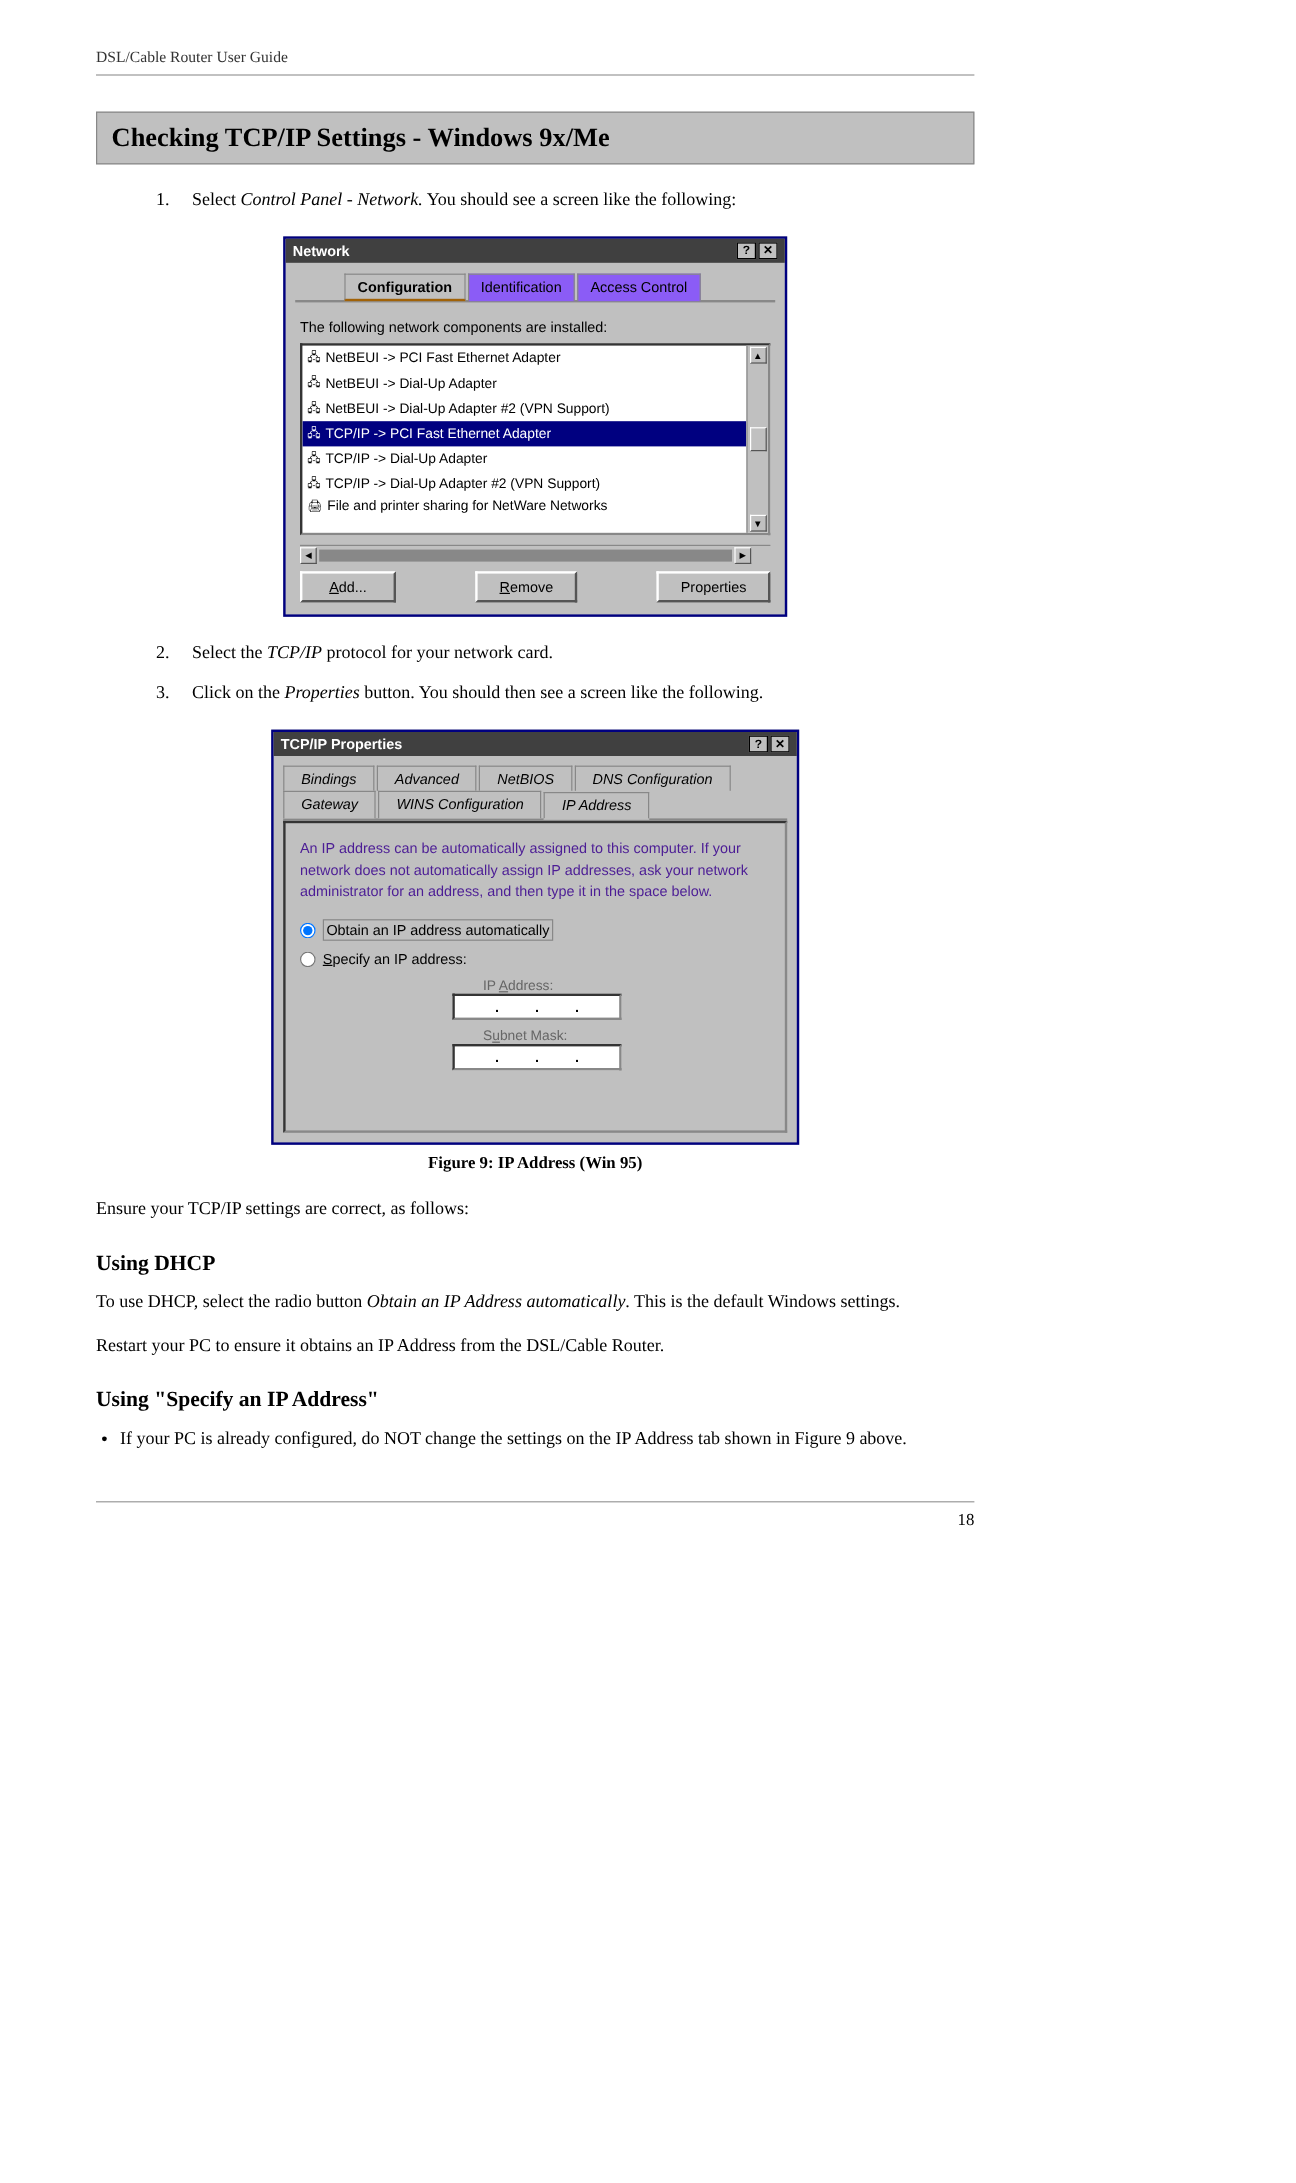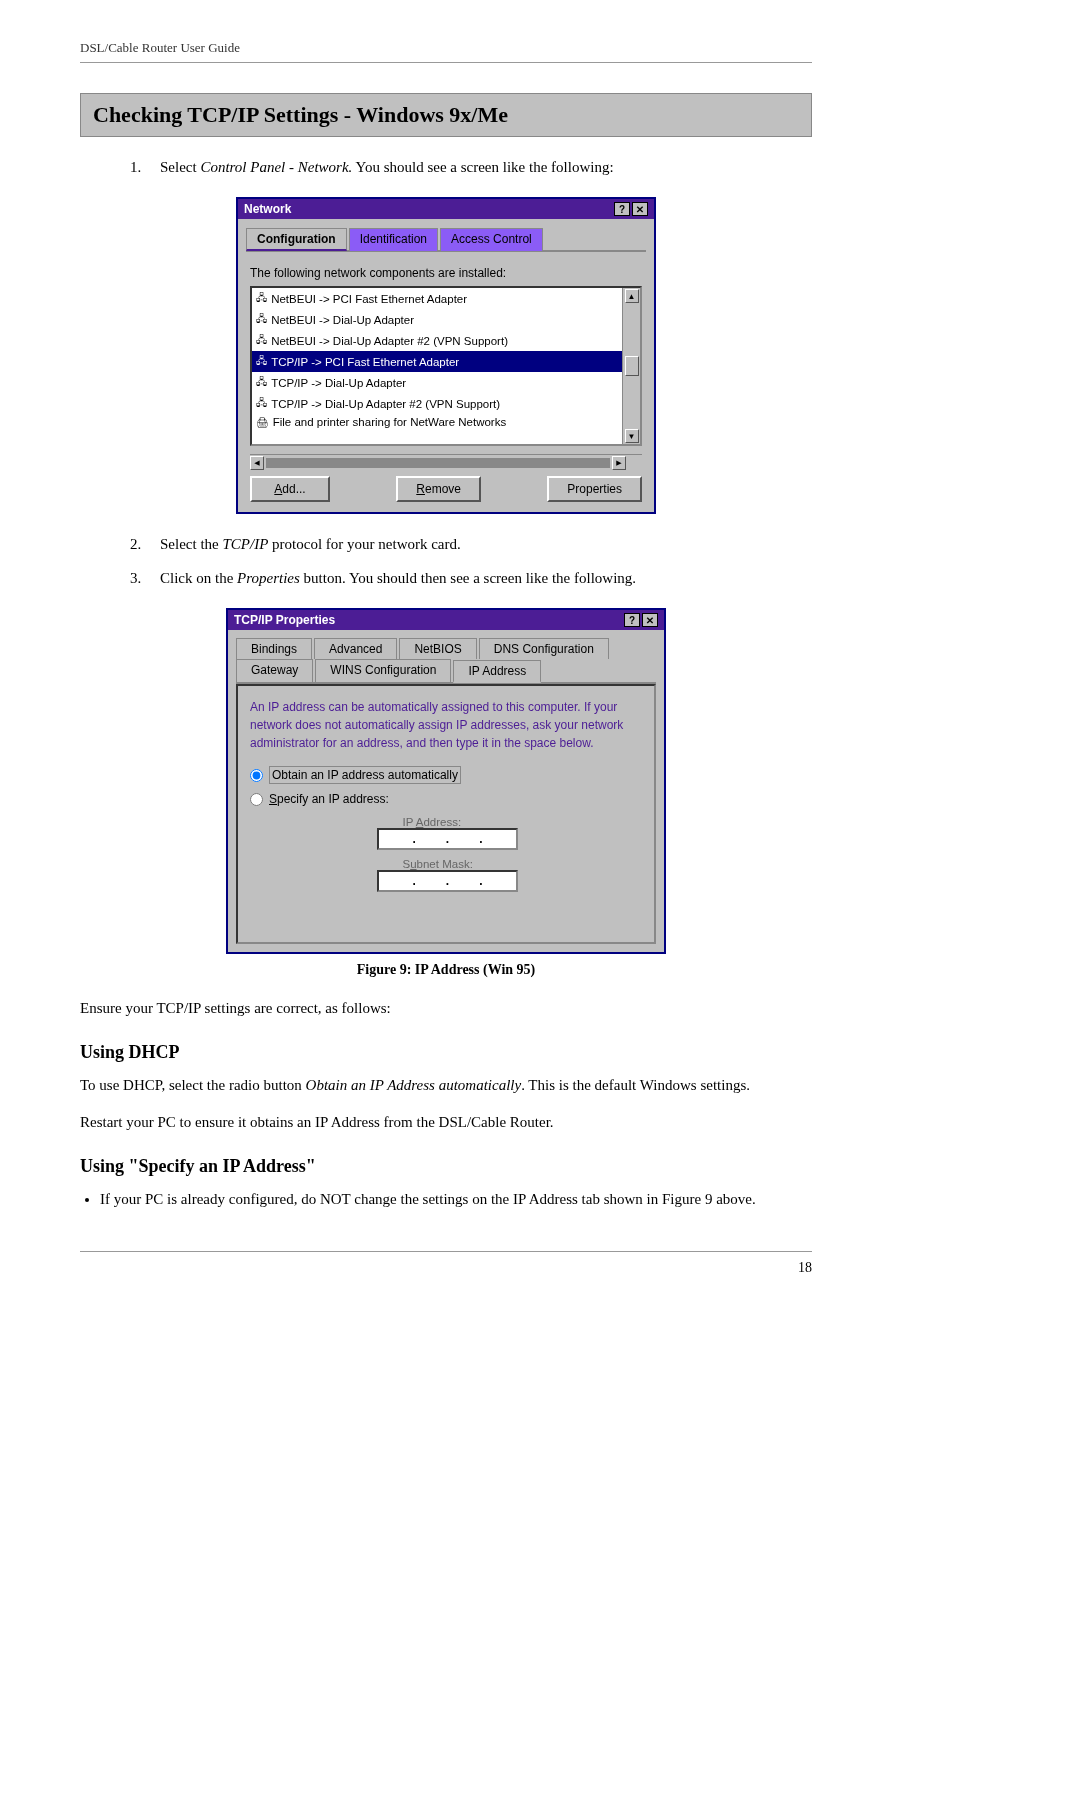--- a/index.html
+++ b/index.html
@@ -57,21 +57,21 @@
     
     .win-dialog {
       display: inline-block;
       border: 2px solid #000080;
       background: #c0c0c0;
       text-align: left;
       font-family: Arial, sans-serif;
       font-size: 12px;
     }
     .win-titlebar {
-      background: #4c1d95;
+      background: #404040;
       color: #fff;
       padding: 3px 6px;
       display: flex;
       justify-content: space-between;
       align-items: center;
       font-size: 12px;
       font-weight: bold;
     }
     .win-titlebar-btns {
       display: flex;
@@ -105,23 +105,24 @@
       border-bottom: none;
       padding: 3px 10px;
       font-size: 12px;
       margin-right: 2px;
       cursor: pointer;
       position: relative;
       top: 1px;
     }
     .win-tab.active {
       background: #c0c0c0;
-      border-bottom: 2px solid #4c1d95;
+      border-bottom: 2px solid #a16207;
       z-index: 1;
       font-weight: bold;
+      margin-left: 41px;
     }
 
     
     .network-dialog {
       width: 420px;
     }
     .network-list-item {
       padding: 2px 4px;
       display: flex;
       align-items: center;
@@ -460,21 +461,21 @@
       
       <div class="win-titlebar">
         <span>TCP/IP Properties</span>
         <div class="win-titlebar-btns">
           <div class="win-btn">?</div>
           <div class="win-btn">✕</div>
         </div>
       </div>
       <div class="win-content">
 
-        <div style="position:relative;">
+        <div style="position:relative;font-style:italic;">
 
           <div style="display:flex; margin-bottom:0;">
             <div class="tcpip-tab">Bindings</div>
             <div class="tcpip-tab">Advanced</div>
             <div class="tcpip-tab">NetBIOS</div>
             <div class="tcpip-tab">DNS Configuration</div>
           </div>
 
           <div style="display:flex; border-bottom:2px solid #888; margin-bottom:0;">
             <div class="tcpip-tab">Gateway</div>

